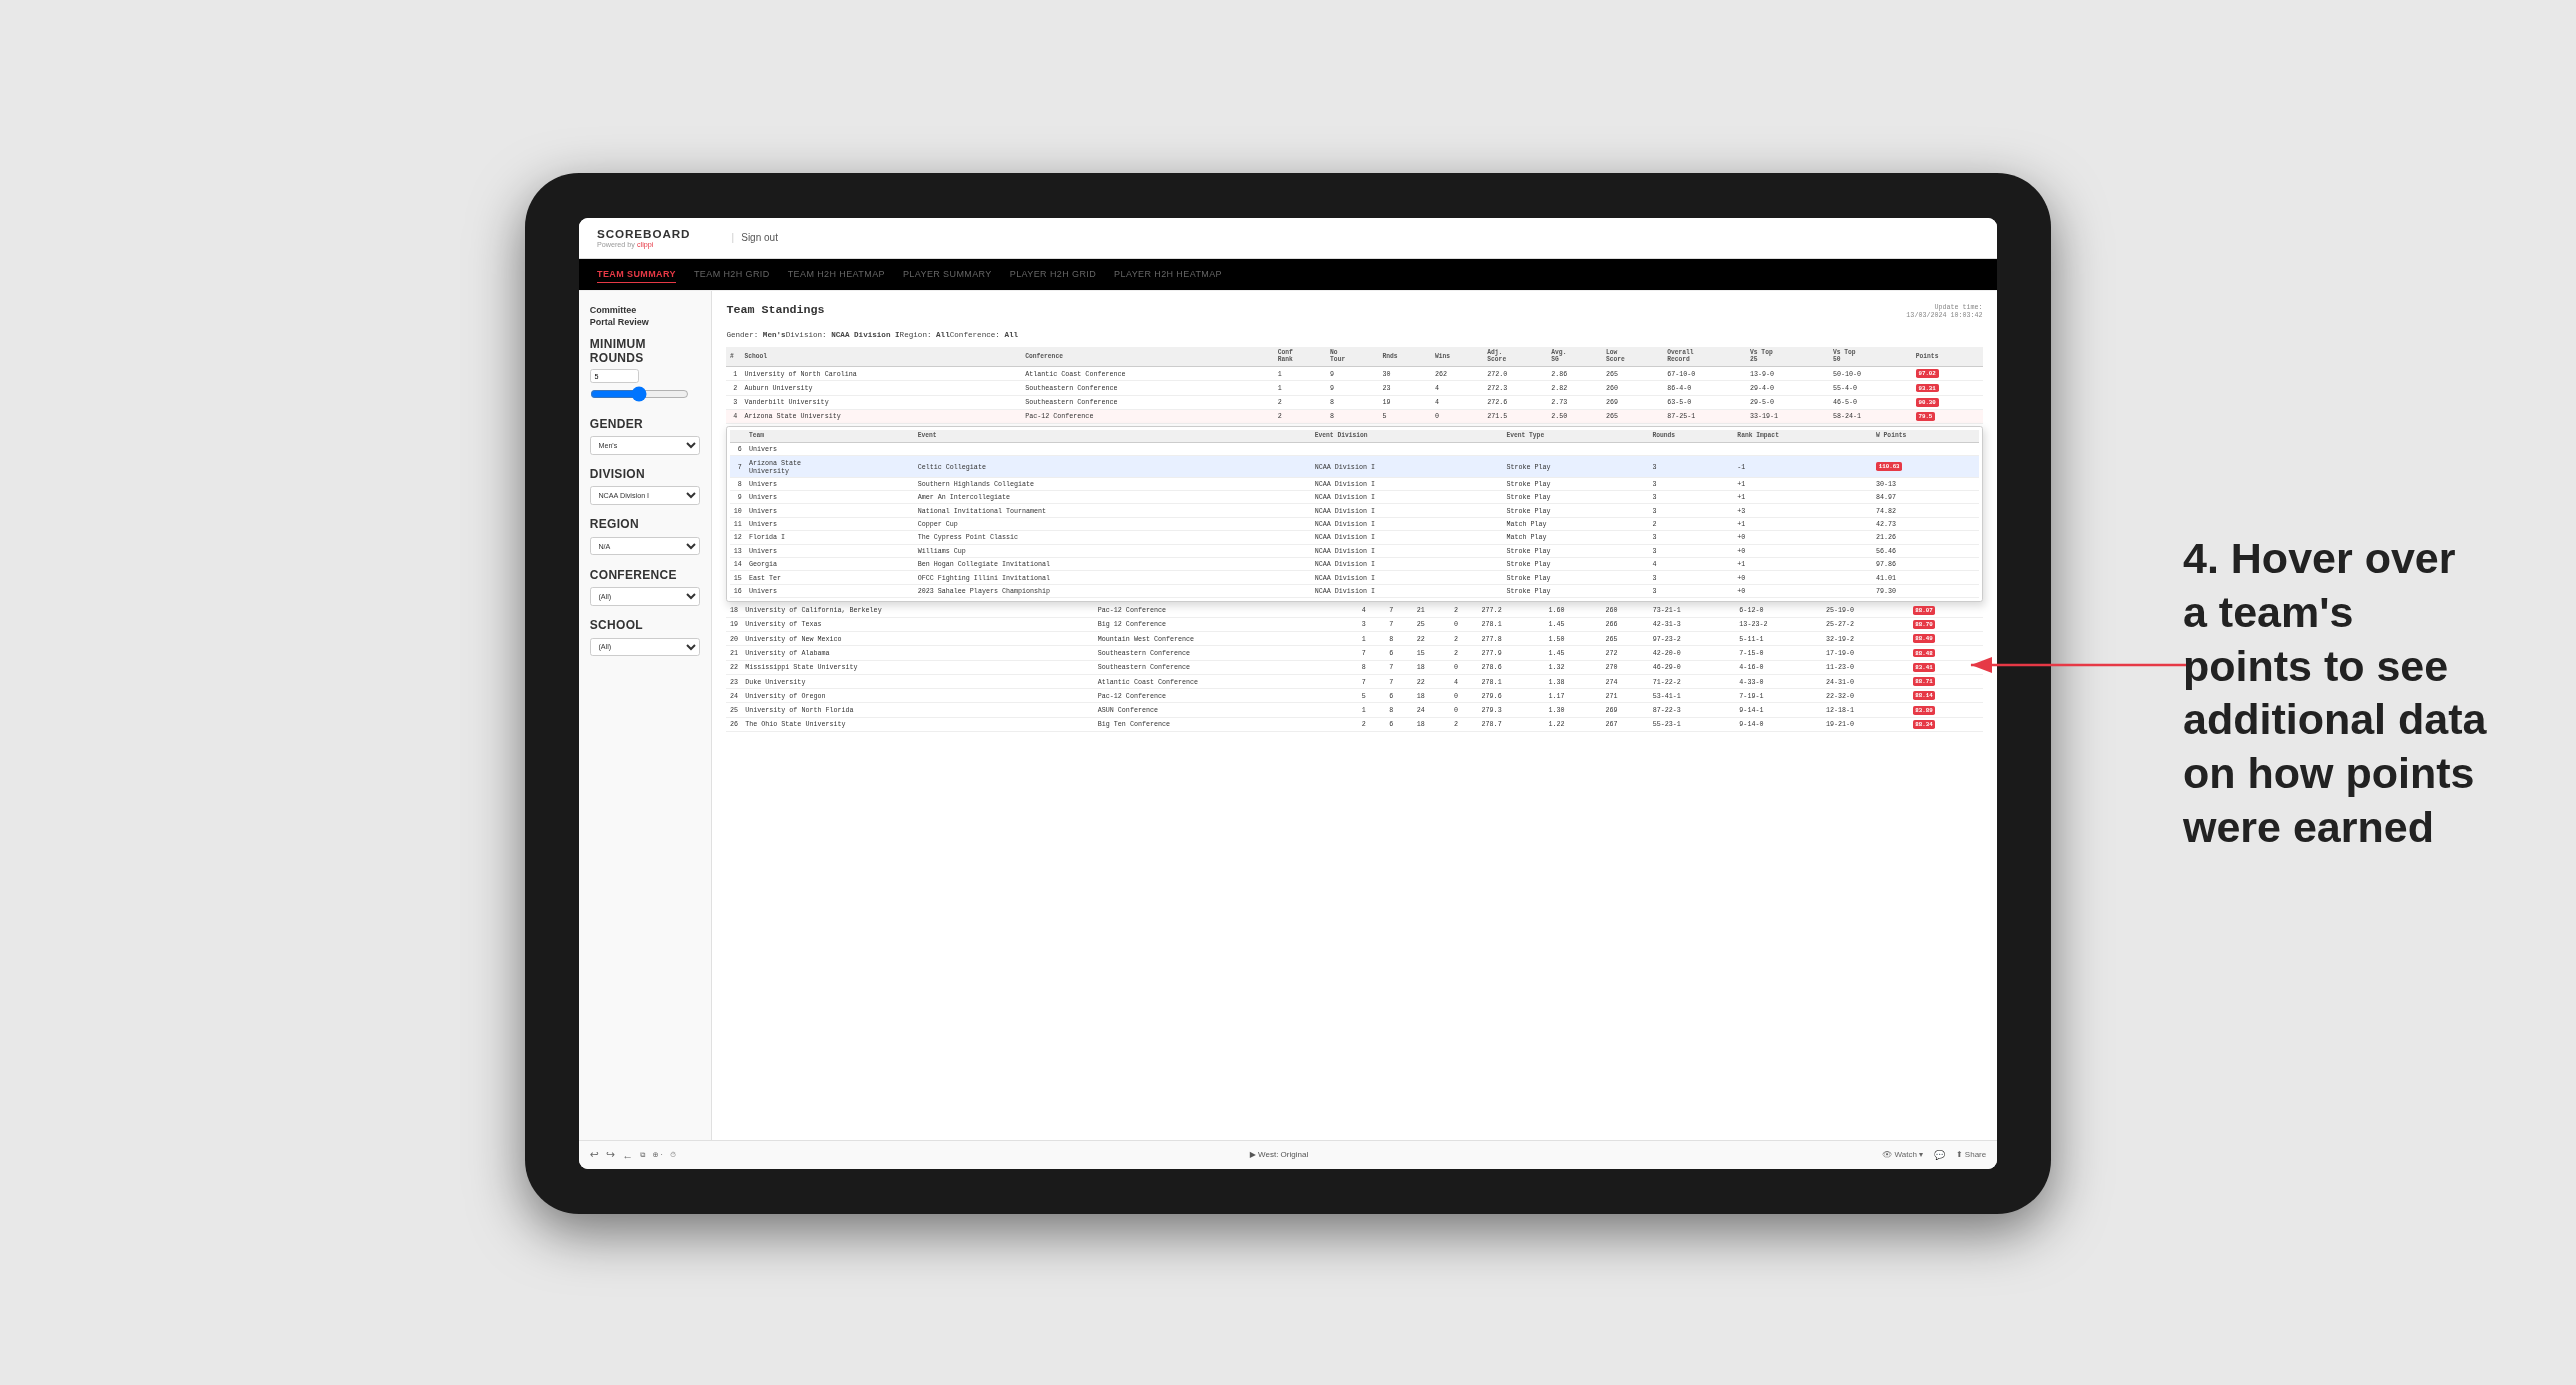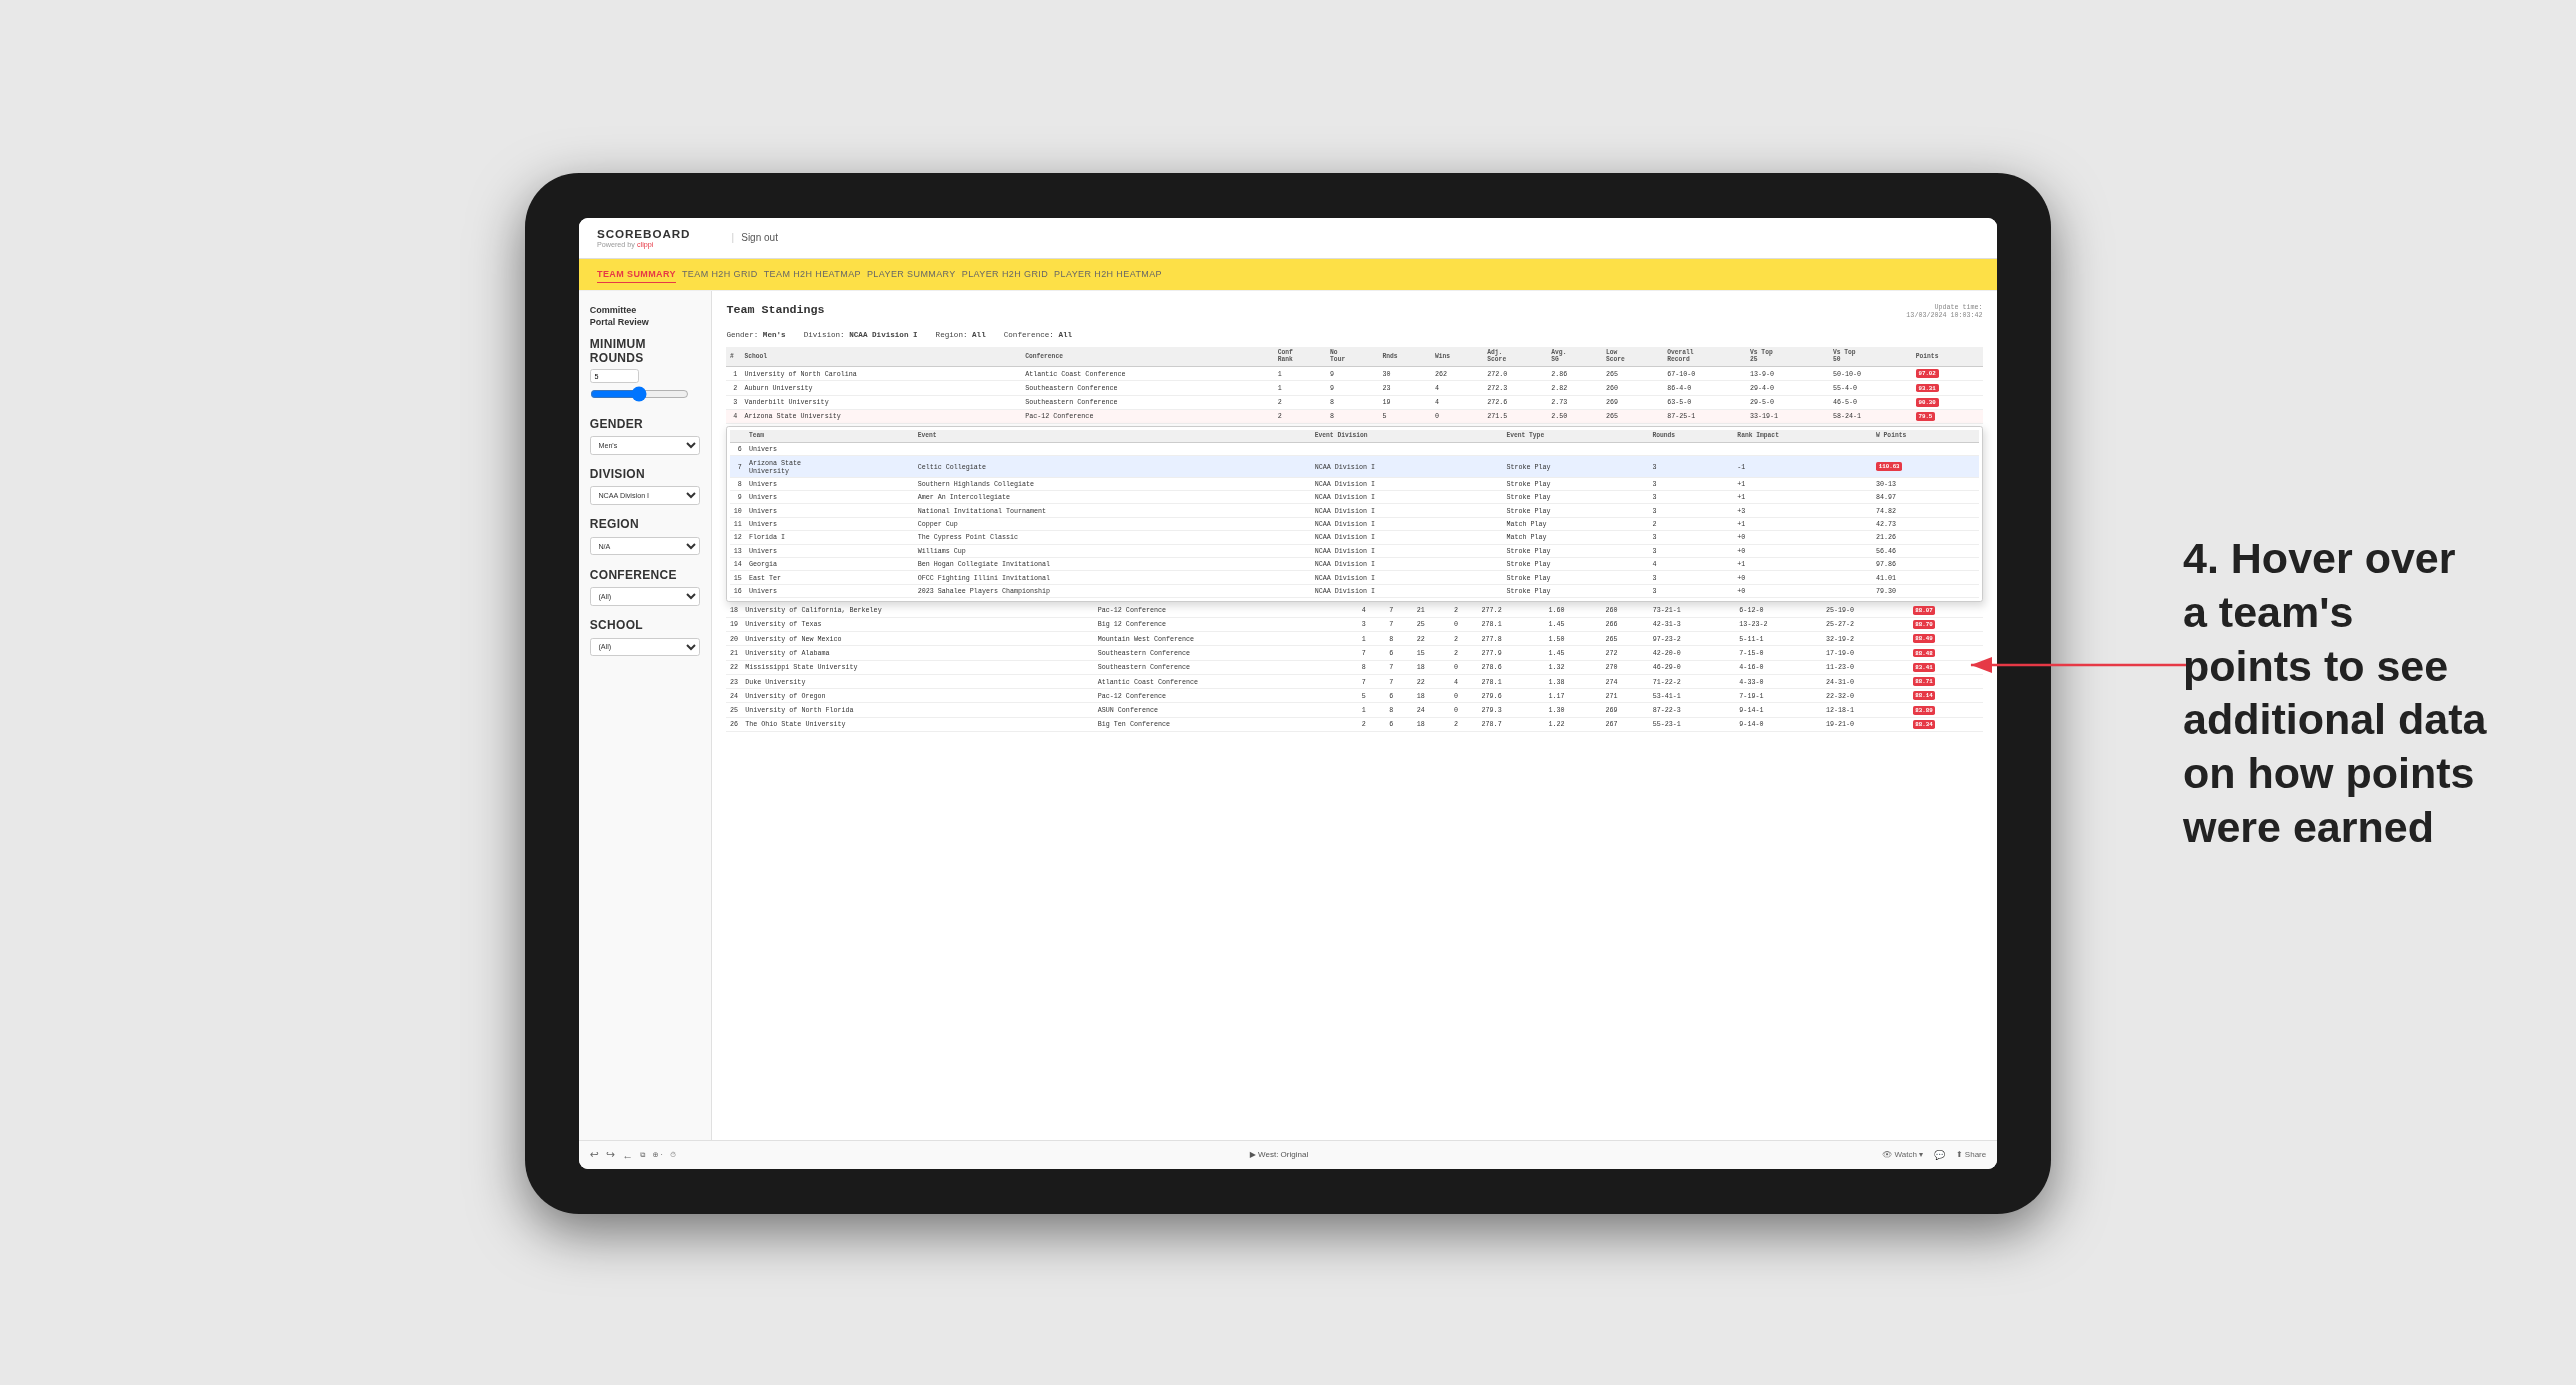--- a/index.html
+++ b/index.html
@@ -92,27 +92,27 @@
     }
 
     .sign-out {
       font-size: 10px;
       color: #555;
       cursor: pointer;
     }
 
     
     .sub-nav {
-      background: #fde047;
+      background: #000000;
       border-bottom: 1.8px solid #eee;
       padding: 0 18px;
       display: flex;
       align-items: center;
       height: 32px;
-      gap: 6px;
+      gap: 18px;
       flex-shrink: 0;
     }
 
     .sub-nav-item {
       font-size: 9px;
       color: #666;
       cursor: pointer;
       text-transform: uppercase;
       letter-spacing: 0.4px;
       padding: 3.6px 0;
@@ -197,21 +197,20 @@
 
     .team-standings-title {
       font-size: 11.7px;
       font-weight: bold;
       color: #333;
       margin-bottom: 5.4px;
     }
 
     .filter-row {
       display: flex;
-      gap: 18px;
       margin-bottom: 7.2px;
       font-size: 7.6px;
       color: #444;
       align-items: center;
     }
 
     .filter-row strong {
       font-weight: bold;
     }
 

